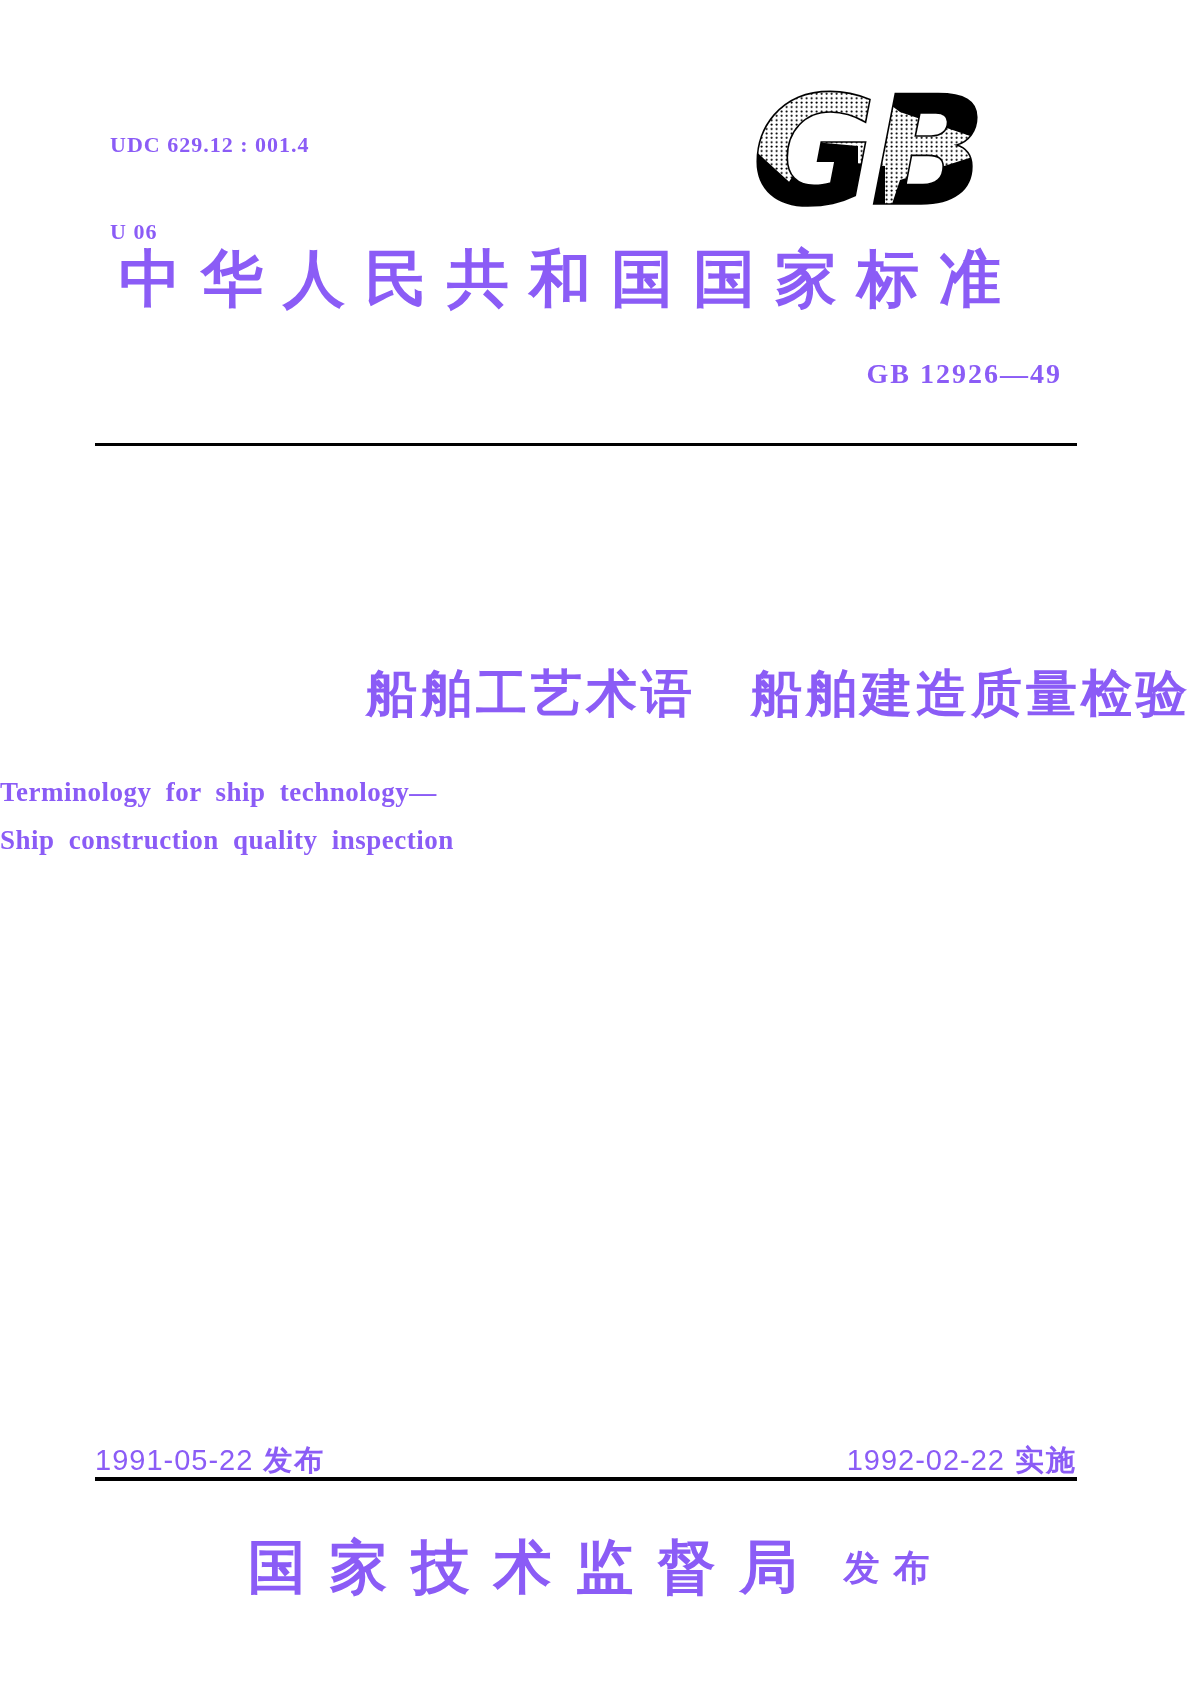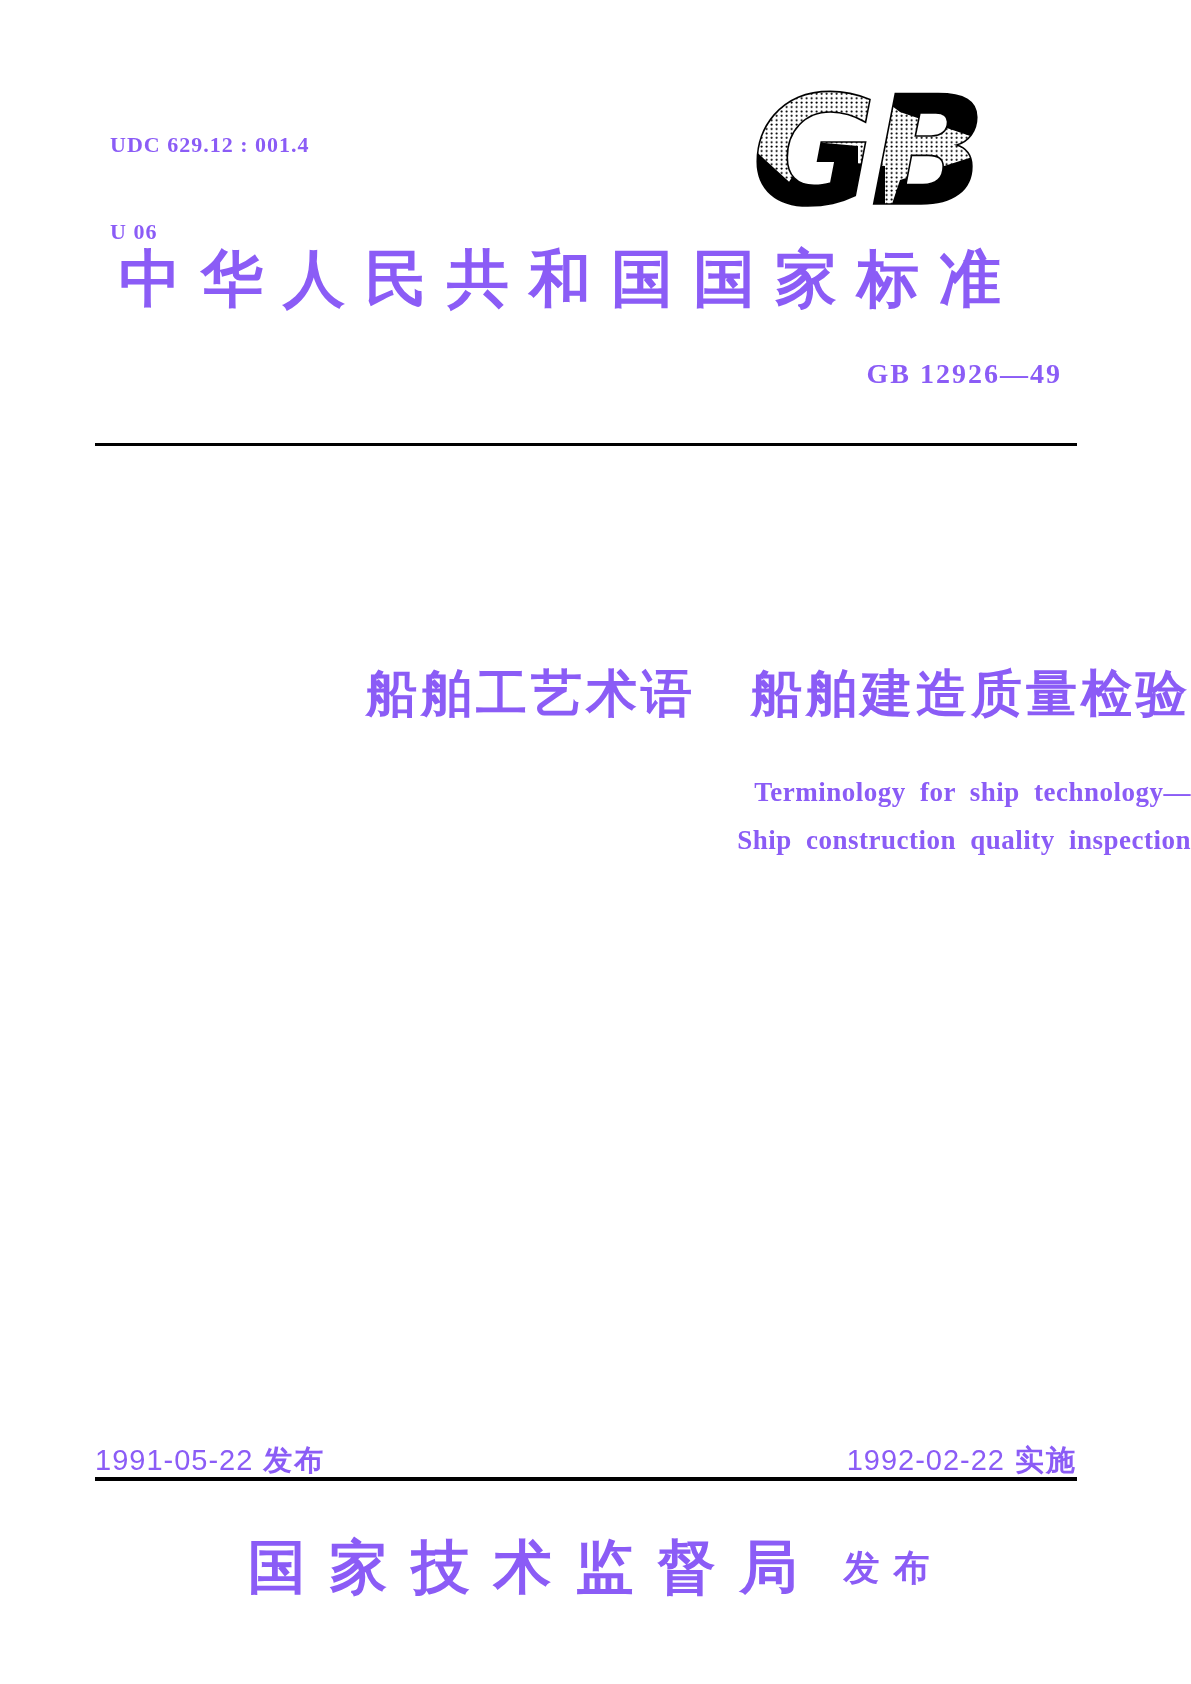--- a/index.html
+++ b/index.html
@@ -33,21 +33,21 @@
   .rule{background:#000;height:3px;left:95px;width:982px;}
   .rule-top{top:443px;}
   .rule-bottom{top:1477px;height:4px;}
   
   .cn-title{
     left:0;width:100%;top:660px;text-align:right;
     font-family:"Liberation Sans","DejaVu Sans",sans-serif;
     font-weight:bold;font-size:51px;letter-spacing:4px;white-space:nowrap;
   }
   .en-title{
-    left:0;width:100%;top:768px;text-align:right;
+    left:0;width:100%;top:768px;text-align:left;
     font-weight:bold;font-size:27px;line-height:48px;
     letter-spacing:0.5px;word-spacing:7px;
     font-family:"Liberation Serif","DejaVu Serif",serif;
   }
   
   .dates{
     left:95px;top:1441px;width:982px;
     display:flex;justify-content:space-between;align-items:flex-start;
     font-family:"Liberation Sans","DejaVu Sans",sans-serif;
     font-size:29px;letter-spacing:1px;

